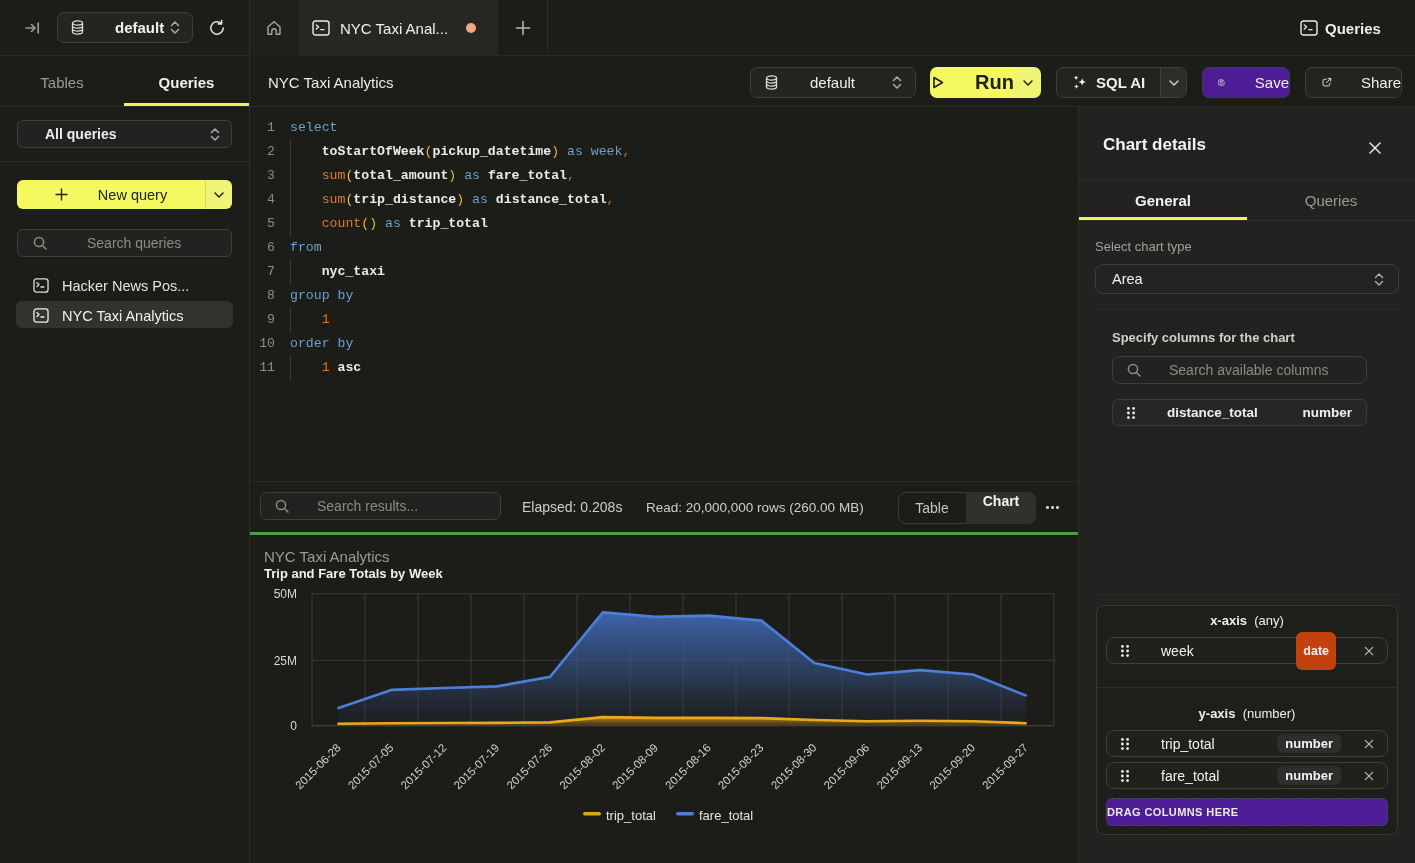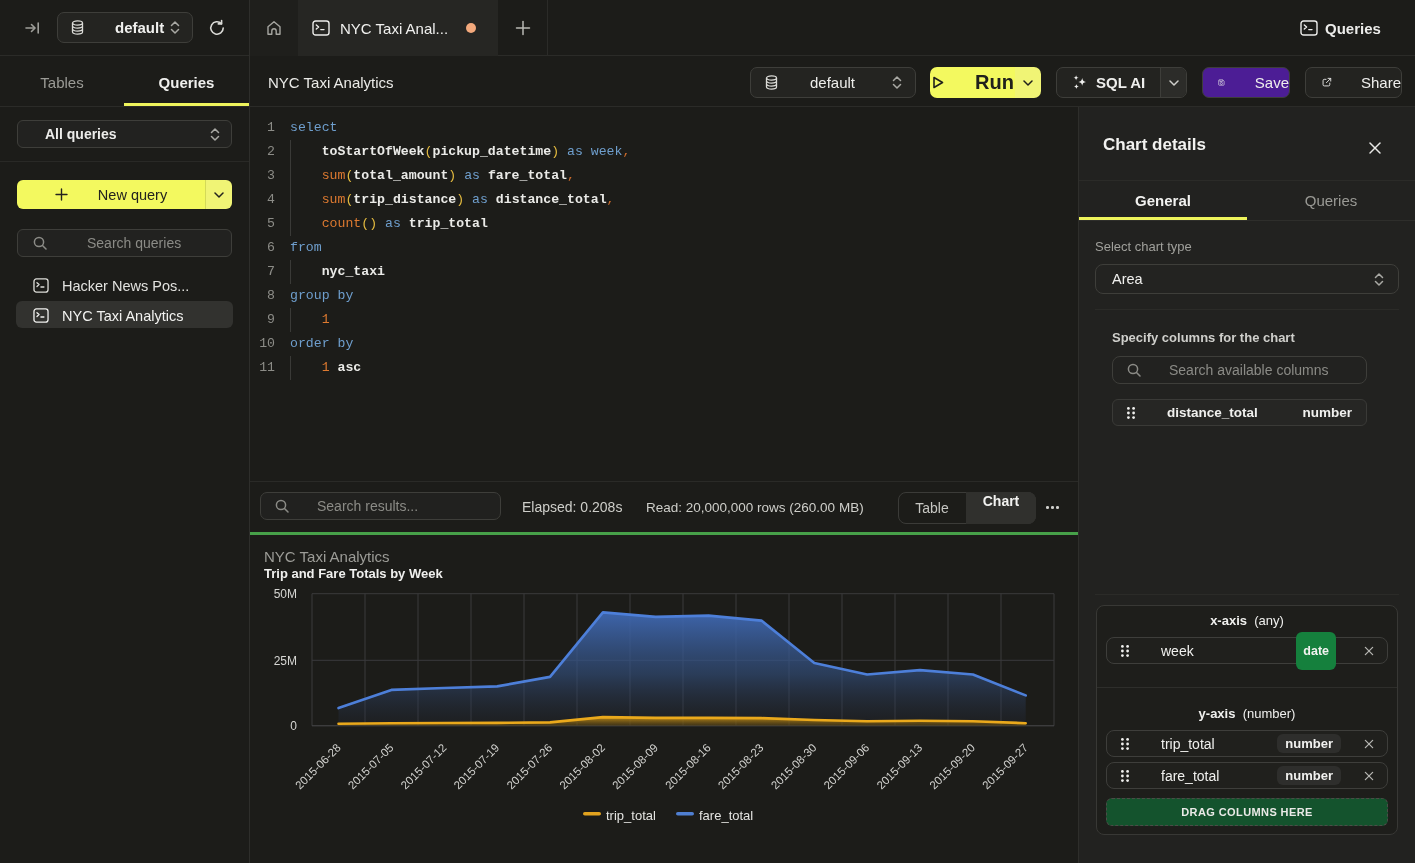--- a/index.html
+++ b/index.html
@@ -342,21 +342,21 @@
 <div class="abs row-center" style="left:1106px;top:637px;width:282px;height:27px;border:1px solid #3e3e3b;border-radius:8px;background:#20201d;">
   <svg style="margin-left:13px;" width="10" height="14" viewBox="0 0 10 14" fill="#f0f0ee">
     <circle cx="2.4" cy="2.4" r="1.4"></circle>
         <circle cx="7.6" cy="2.4" r="1.4"></circle>
     <circle cx="2.4" cy="7" r="1.4"></circle>
         <circle cx="7.6" cy="7" r="1.4"></circle>
     <circle cx="2.4" cy="11.6" r="1.4"></circle>
         <circle cx="7.6" cy="11.6" r="1.4"></circle>
   </svg>
   <span style="margin-left:11px;font-size:14px;color:#f0f0ee;">week</span>
-  <span style="position:absolute;right:51px;background:#15803d;border-radius:6px;padding:12px 7px;font-size:12.5px;font-weight:bold;color:#f2f2f0;">date</span>
+  <span style="position:absolute;right:51px;background:#c2410c;border-radius:6px;padding:12px 7px;font-size:12.5px;font-weight:bold;color:#f2f2f0;">date</span>
   <svg style="position:absolute;right:13px;" width="10" height="10" viewBox="0 0 11 11" fill="none" stroke="#b7b7b3" stroke-width="1.4" stroke-linecap="round">
     <path d="M1.5 1.5 L9.5 9.5"></path>
         <path d="M9.5 1.5 L1.5 9.5"></path>
   </svg>
 </div>
 <div class="abs" style="left:1097px;top:687px;width:300px;height:1px;background:#2e2e2b;"></div>
 <div class="abs" style="left:1096px;top:706px;width:302px;text-align:center;font-size:13px;color:#f0f0ee;"><b>y-axis</b>&nbsp;&nbsp;(number)</div>
 <div class="abs row-center" style="left:1106px;top:730px;width:282px;height:27px;border:1px solid #3e3e3b;border-radius:8px;background:#20201d;">
   <svg style="margin-left:13px;" width="10" height="14" viewBox="0 0 10 14" fill="#f0f0ee">
     <circle cx="2.4" cy="2.4" r="1.4"></circle>
@@ -382,20 +382,20 @@
     <circle cx="2.4" cy="11.6" r="1.4"></circle>
         <circle cx="7.6" cy="11.6" r="1.4"></circle>
   </svg>
   <span style="margin-left:11px;font-size:14px;color:#f0f0ee;">fare_total</span>
   <span style="position:absolute;right:46px;background:#2e2e2c;border-radius:6px;padding:2px 8px;font-size:13px;font-weight:bold;color:#f2f2f0;">number</span>
   <svg style="position:absolute;right:13px;" width="10" height="10" viewBox="0 0 11 11" fill="none" stroke="#b7b7b3" stroke-width="1.4" stroke-linecap="round">
     <path d="M1.5 1.5 L9.5 9.5"></path>
         <path d="M9.5 1.5 L1.5 9.5"></path>
   </svg>
 </div>
-<div class="abs row-center" style="left:1106px;top:798px;width:282px;height:28px;border:1px dashed #4c4c48;border-radius:6px;background:#14532d;justify-content:center;">
+<div class="abs row-center" style="left:1106px;top:798px;width:282px;height:28px;border:1px dashed #4c4c48;border-radius:6px;background:#4c1d95;">
   <span style="font-size:11px;font-weight:bold;letter-spacing:0.4px;color:#eaeae7;">DRAG COLUMNS HERE</span>
 </div>
 
 <div class="abs" style="left:249px;top:0;width:1px;height:863px;background:#2e2e2b;"></div>
 <div class="abs" style="left:1078px;top:107px;width:1px;height:756px;background:#2e2e2b;"></div>
 
 </div>
 
 </body></html>

